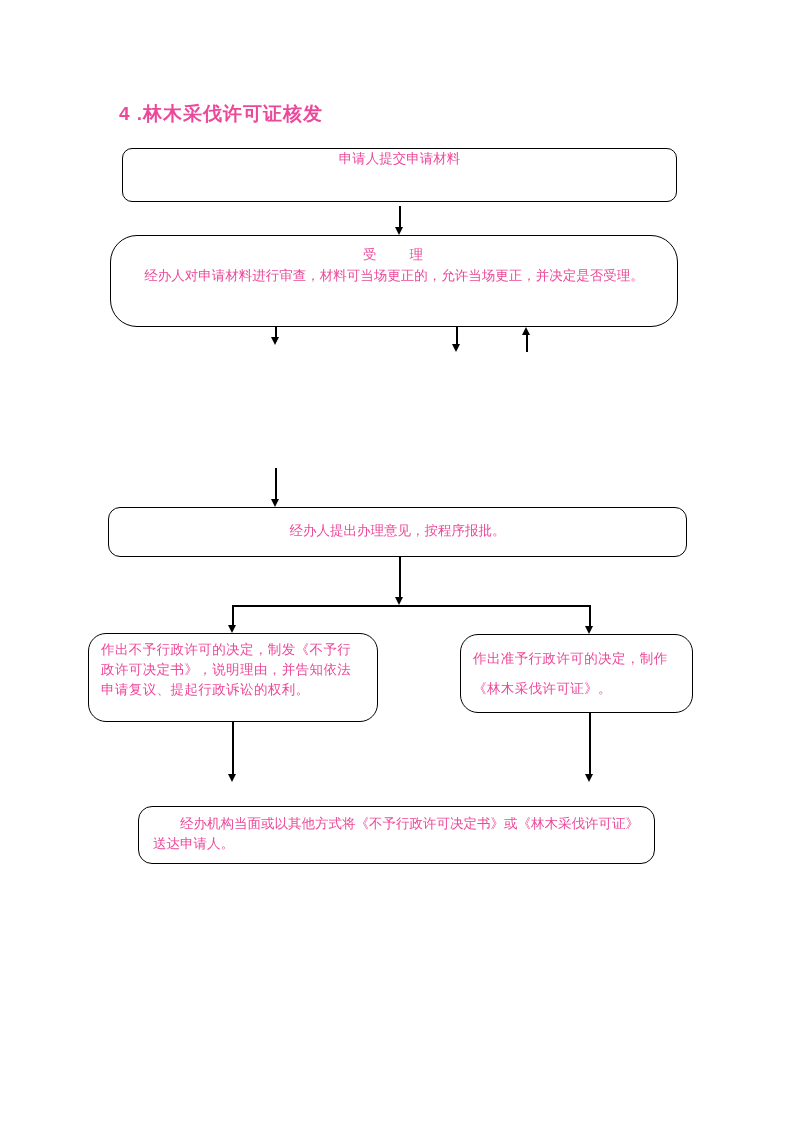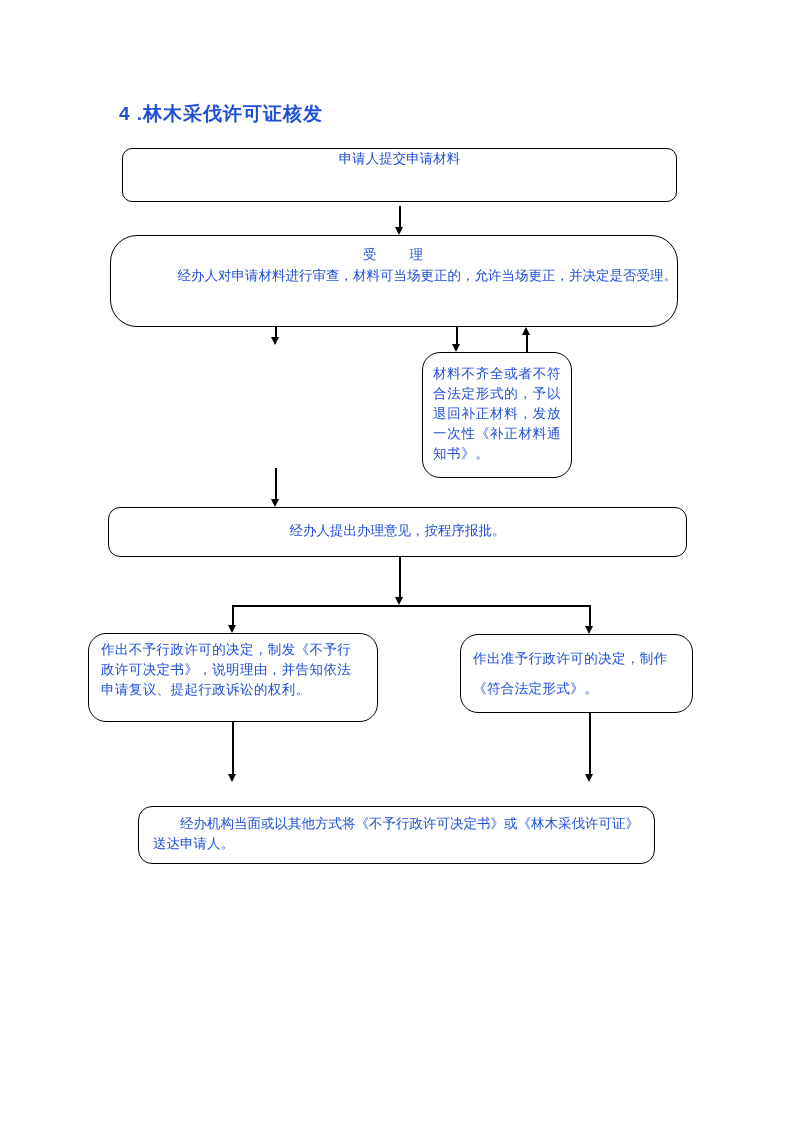--- a/index.html
+++ b/index.html
@@ -1,21 +1,21 @@
 <!DOCTYPE html>
 <html><head>
 <meta charset="utf-8">
 <style>
   html,body{margin:0;padding:0;background:#ffffff;}
   .page{
     position:relative;
     width:793px;height:1122px;
     background:#ffffff;
     font-family:"Liberation Serif","DejaVu Serif",serif;
-    color:#1d4ed8;
+    color:#ec4899;
     overflow:hidden;
   }
   .doc-title{
     position:absolute;left:119px;top:101px;
     font-family:"Liberation Sans","DejaVu Sans",sans-serif;
     font-size:19px;font-weight:bold;letter-spacing:1px;
     white-space:pre;
   }
   .node{
     position:absolute;
@@ -23,21 +23,21 @@
     background:#fff;
     box-sizing:border-box;
     font-size:13.5px;
     line-height:20px;
   }
   .node.center{text-align:center;}
   
   .n-submit{left:122px;top:148px;width:555px;height:54px;border-radius:10px;}
   .n-accept{left:110px;top:235px;width:568px;height:92px;border-radius:27px;padding-top:9px;}
   .n-accept .heading{text-align:center;letter-spacing:2px;margin-bottom:1px;}
-  .n-accept .body{text-align:right;}
+  .n-accept .body{text-align:center;}
   .n-complete{left:198px;top:345px;width:150px;height:123px;border-radius:18px;
               padding:9px 11px;text-align:justify;letter-spacing:1.2px;}
   .n-incomplete{left:422px;top:352px;width:150px;height:126px;border-radius:18px;
               padding:11px 10px;text-align:justify;letter-spacing:0.6px;}
   .n-review{left:108px;top:507px;width:579px;height:50px;border-radius:12px;padding-top:13px;}
   .n-deny{left:88px;top:633px;width:290px;height:89px;border-radius:18px;
               padding:6px 12px;letter-spacing:0.4px;}
   .n-approve{left:460px;top:634px;width:233px;height:79px;border-radius:18px;
               padding:9px 12px;line-height:30px;letter-spacing:0.4px;}
   .n-deliver{left:138px;top:782px;width:517px;height:58px;border-radius:14px;
@@ -74,23 +74,20 @@
   <div class="vline" style="left:275px;top:327px;height:11px;"></div>
   <div class="ah-down" style="left:271px;top:337px;"></div>
 
   <div class="vline" style="left:456px;top:327px;height:18px;"></div>
   <div class="ah-down" style="left:452px;top:344px;"></div>
 
   <div class="ah-up" style="left:522px;top:327px;"></div>
   <div class="vline" style="left:526px;top:335px;height:17px;"></div>
 
 
-  <div class="node n-incomplete">
-    <span>材料不齐全或者不符合法定形式的，予以退回补正材料，发放一次性《补正材料通知书》。</span>
-  </div>
 
   <div class="vline" style="left:275px;top:468px;height:32px;"></div>
   <div class="ah-down" style="left:271px;top:499px;"></div>
 
   <div class="node center n-review">
     <span>经办人提出办理意见，按程序报批。</span>
   </div>
 
   <div class="vline" style="left:399px;top:557px;height:41px;"></div>
   <div class="ah-down" style="left:395px;top:597px;"></div>
@@ -98,21 +95,21 @@
   <div class="vline" style="left:232px;top:606px;height:20px;"></div>
   <div class="ah-down" style="left:228px;top:625px;"></div>
   <div class="vline" style="left:589px;top:606px;height:21px;"></div>
   <div class="ah-down" style="left:585px;top:626px;"></div>
 
   <div class="node n-deny">
     <span>作出不予行政许可的决定，制发《不予行政许可决定书》，说明理由，并告知依法申请复议、提起行政诉讼的权利。</span>
   </div>
 
   <div class="node n-approve">
-    <span>作出准予行政许可的决定，制作《符合法定形式》。</span>
+    <span>作出准予行政许可的决定，制作《林木采伐许可证》。</span>
   </div>
 
   <div class="vline" style="left:232px;top:722px;height:53px;"></div>
   <div class="ah-down" style="left:228px;top:774px;"></div>
 
   <div class="vline" style="left:589px;top:713px;height:62px;"></div>
   <div class="ah-down" style="left:585px;top:774px;"></div>
 
   <div class="node n-deliver">
     <span>经办机构当面或以其他方式将《不予行政许可决定书》或《林木采伐许可证》送达申请人。</span>

